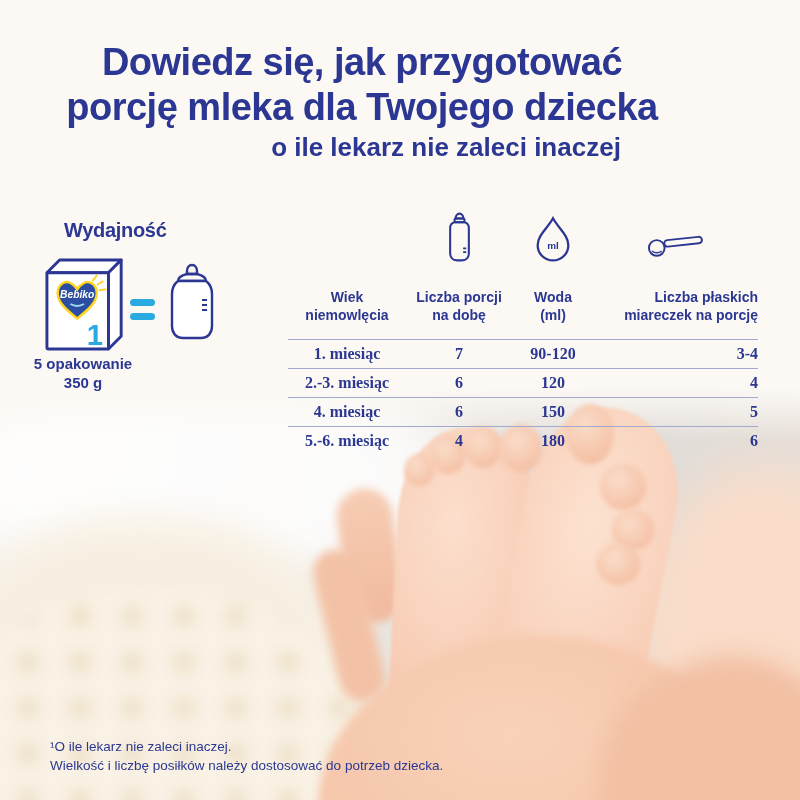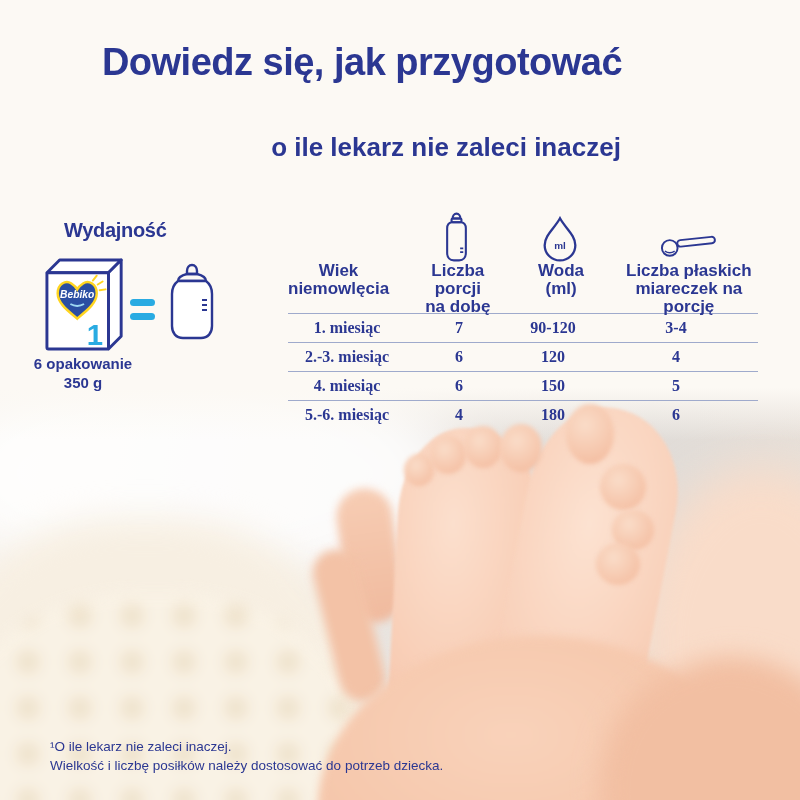--- a/index.html
+++ b/index.html
@@ -17,26 +17,26 @@
   .yield-heading{left:64px;top:219px;font-size:20px;font-weight:700;letter-spacing:-0.3px;}
   .caption{top:354px;text-align:center;font-size:15px;font-weight:700;line-height:19px;}
   .caption.c-box{left:22px;width:122px;}
   .caption.c-bottle{left:122px;width:130px;}
   .svg-abs{position:absolute;z-index:4;}
   .equals{position:absolute;z-index:4;left:130px;top:299px;width:25px;height:21px;
     display:flex;flex-direction:column;justify-content:space-between;}
   .equals span{display:block;height:7px;border-radius:3.5px;background:#29ABE2;}
   
   .ptable{position:absolute;z-index:4;left:288px;top:198px;width:470px;}
-  .grid-row{display:flex;gap:24px;}
+  .grid-row{display:flex;}
   .col{text-align:center;}
-  .c1{width:118px;}.c2{width:106px;}.c3{width:82px;}.c4{width:164px;}
+  .c1{width:118px;}.c2{width:106px;}.c3{width:82px;}.c4{width:164px;text-align:right;}
   .icons-row{height:64px;}
   .icons-row .col{display:flex;justify-content:center;align-items:flex-end;}
-  .head-row{margin-top:0;height:36px;font-size:17px;font-weight:700;line-height:18px;}
+  .head-row{margin-top:26px;height:36px;font-size:14px;font-weight:700;line-height:18px;}
   .data-rows{margin-top:15px;font-family:Liberation Serif, serif;}
   .data-row{display:flex;height:28px;align-items:center;
     border-top:1px solid #9FAACC;font-size:16px;font-weight:600;}
   .footnote{left:50px;top:737px;font-size:13.5px;line-height:19px;font-weight:500;z-index:8;}
   
   .photo{position:absolute;left:0;top:388px;width:800px;height:412px;overflow:hidden;z-index:1;
     background:linear-gradient(100deg,#F7F3EE 0%,#ECE7E2 40%,#E0DCD8 75%,#E9E1D9 100%);}
   .ph{position:absolute;}
   .ph-highlight{left:-60px;top:-40px;width:520px;height:250px;border-radius:50%;
     background:rgba(255,255,255,.85);filter:blur(30px);z-index:2;}
@@ -102,20 +102,21 @@
     <div class="ph toe t5"></div>
     <div class="ph toe t6"></div>
     <div class="ph toe t7"></div>
     <div class="ph toe t8"></div>
     <div class="ph ph-hand"></div>
     <div class="ph ph-arm-right"></div>
   </div>
 
   <div class="layer title">
     <span style="display:block">Dowiedz się, jak przygotować</span>
+    <span style="display:block">porcję mleka dla Twojego dziecka</span>
   </div>
   <div class="layer subtitle">o ile lekarz nie zaleci inaczej</div>
 
   <div class="layer yield-heading">Wydajność</div>
 
   <svg class="svg-abs" style="left:44px;top:256px" width="84" height="96" viewBox="0 0 86 98">
     <path d="M16,4 L79,4 L66,17 L3,17 Z" fill="#FFFFFF" stroke="#2B3792" stroke-width="3" stroke-linejoin="round"></path>
     <path d="M79,4 L79,82 L66,95 L66,17 Z" fill="#FFFFFF" stroke="#2B3792" stroke-width="3" stroke-linejoin="round"></path>
     <rect x="3" y="17" width="63" height="78" rx="1.5" fill="#FFFFFF" stroke="#2B3792" stroke-width="3"></rect>
     <path d="M50,25 l4,-5 M55,29 l5,-3 M57,35 l6,-1" stroke="#FFD520" stroke-width="2" fill="none" stroke-linecap="round"></path>
@@ -132,21 +133,21 @@
   </div>
 
   <svg class="svg-abs" style="left:164px;top:262px" width="56" height="80" viewBox="0 0 56 80">
     <path d="M28,3 c-3,0 -5,2.5 -5,6 v3 h10 v-3 c0,-3.5 -2,-6 -5,-6 Z" fill="none" stroke="#2B3792" stroke-width="2.4" stroke-linejoin="round"></path>
     <path d="M23,12 h10 c6,1.5 9,4 9,7 H14 c0,-3 3,-5.5 9,-7 Z" fill="none" stroke="#2B3792" stroke-width="2.4" stroke-linejoin="round"></path>
     <path d="M14,19 H42 C46,22 48,26 48,32 V64 C48,71 44,76 37,76 H19 C12,76 8,71 8,64 V32 C8,26 10,22 14,19 Z" fill="#FFFFFF" stroke="#2B3792" stroke-width="2.4" stroke-linejoin="round"></path>
     <path d="M38,38 h5 M38,43 h5 M38,48 h5" stroke="#2B3792" stroke-width="2"></path>
   </svg>
 
   <div class="layer caption c-box">
-    <span style="display:block">6 opakowanie</span>
+    <span style="display:block">5 opakowanie</span>
     <span style="display:block">350 g</span>
   </div>
 
   <div class="ptable">
 
     <div class="grid-row icons-row">
       <div class="col c1"></div>
       <div class="col c2">
         <svg width="27" height="50" viewBox="0 0 52 96">
           <path d="M26,3 C21.5,3 18.5,7.5 18.5,12.5 L33.5,12.5 C33.5,7.5 30.5,3 26,3 Z" fill="none" stroke="#2B3792" stroke-width="4" stroke-linejoin="round"></path>

